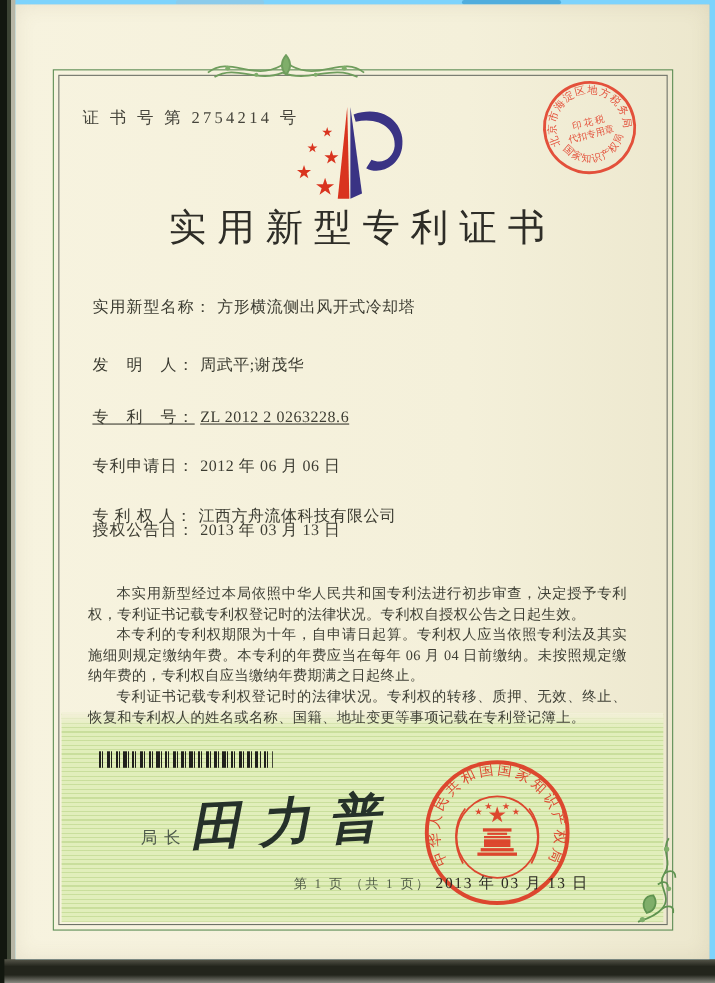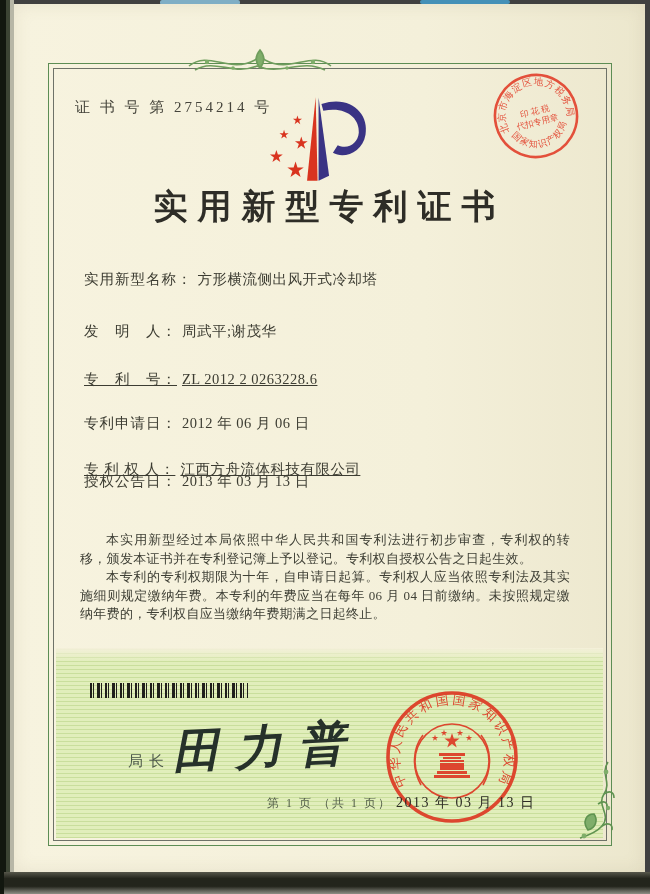--- a/index.html
+++ b/index.html
@@ -1,17 +1,17 @@
 <!DOCTYPE html>
 <html><head>
 <meta charset="utf-8">
 <style>
   html,body{margin:0;padding:0;}
   body{width:650px;height:894px;background:#f2f2ec;font-family:"Liberation Serif","DejaVu Serif",serif;}
-  .scene{position:relative;width:650px;height:894px;overflow:hidden;background:#404040;}
+  .scene{position:relative;width:650px;height:894px;overflow:hidden;background:#7dd3fc;}
   
   .edge-left{position:absolute;left:0;top:0;width:14px;height:894px;
     background:linear-gradient(90deg,#12170f 0 6px,#3c4434 6px 10px,#b7b6a6 10px 14px);}
   .edge-bottom{position:absolute;left:4px;top:872px;width:646px;height:22px;
     background:linear-gradient(180deg,#56564a 0,#23251c 30%,#23251c 65%,#8e8e85 100%);}
   .artifact{position:absolute;border-radius:2px;}
   .a1{left:160px;top:0;width:80px;height:5px;background:#8fc9e6;opacity:.8;}
   .a2{left:420px;top:0;width:90px;height:4px;background:#45a4d4;opacity:.8;}
   .a3{left:628px;top:6px;width:14px;height:6px;background:#7db9dd;opacity:.7;}
   
@@ -25,23 +25,23 @@
   
   .band{position:absolute;left:42px;top:644px;width:547px;height:190px;z-index:1;
     background-color:#e1eebb;
     background-image:repeating-linear-gradient(0deg,rgba(146,186,84,.30) 0 1px,rgba(255,255,255,0) 1px 4px);
   }
   .band::before{content:"";position:absolute;left:0;top:0;right:0;height:14px;
     background:linear-gradient(180deg,#f4f0da 0,rgba(244,240,218,0) 100%);}
   
   .cert-no{position:absolute;left:61px;top:94px;font-size:15px;letter-spacing:3px;color:#45443b;z-index:2;}
   .title{position:absolute;left:0;top:180px;width:631px;text-align:center;
-    font-size:34px;font-weight:700;letter-spacing:10px;color:#2e2d27;z-index:2;}
+    font-size:34px;font-weight:400;letter-spacing:10px;color:#2e2d27;z-index:2;}
   .field{position:absolute;left:70px;font-size:14.5px;color:#3c3c32;letter-spacing:.5px;z-index:2;white-space:nowrap;}
-  .f0{top:266px;} .f1{top:318px;} .f2{top:366px;text-decoration:underline;} .f3{top:410px;} .f4{top:456px;text-decoration:underline;} .f5{top:468px;text-align:center;}
+  .f0{top:266px;} .f1{top:318px;} .f2{top:366px;text-decoration:underline;} .f3{top:410px;} .f4{top:456px;} .f5{top:468px;text-align:center;}
   .field .lab{letter-spacing:1px;}
   .field .val{margin-left:5px;}
   .paras{position:absolute;left:66px;top:527px;width:490px;z-index:2;
     font-size:13px;line-height:18.6px;color:#3e3f35;text-align:justify;letter-spacing:.3px;}
   .paras p{margin:0;text-indent:2em;}
   
   .barcode{position:absolute;left:76px;top:679px;width:158px;height:15px;z-index:2;
     background:repeating-linear-gradient(90deg,#20201c 0 2px,rgba(0,0,0,0) 2px 3px,#20201c 3px 4px,rgba(0,0,0,0) 4px 7px,#20201c 7px 10px,rgba(0,0,0,0) 10px 11px,#20201c 11px 12px,rgba(0,0,0,0) 12px 15px);}
   
   .sig-title{position:absolute;left:114px;top:748px;font-size:15px;letter-spacing:6px;color:#4d594b;z-index:2;text-align:center;}
@@ -136,22 +136,23 @@
       <span class="lab">专利申请日：</span><span class="val">2012 年 06 月 06 日</span>
     </div>
     <div class="field f4">
       <span class="lab">专 利 权 人：</span><span class="val">江西方舟流体科技有限公司</span>
     </div>
     <div class="field f5">
       <span class="lab">授权公告日：</span><span class="val">2013 年 03 月 13 日</span>
     </div>
 
     <div class="paras">
-      <p>本实用新型经过本局依照中华人民共和国专利法进行初步审查，专利权的转移，颁发本证书并在专利登记簿上予以登记。专利权自授权公告之日起生效。</p>
+      <p>本实用新型经过本局依照中华人民共和国专利法进行初步审查，决定授予专利权，专利证书记载专利权登记时的法律状况。专利权自授权公告之日起生效。</p>
       <p>本专利的专利权期限为十年，自申请日起算。专利权人应当依照专利法及其实施细则规定缴纳年费。本专利的年费应当在每年 06 月 04 日前缴纳。未按照规定缴纳年费的，专利权自应当缴纳年费期满之日起终止。</p>
+      <p>专利证书记载专利权登记时的法律状况。专利权的转移、质押、无效、终止、恢复和专利权人的姓名或名称、国籍、地址变更等事项记载在专利登记簿上。</p>
     </div>
 
     <div class="band"></div>
 
     <div class="barcode"></div>
 
     <div class="sig-title">局长</div>
     <div class="sig-name">田力普</div>
 
     <svg class="seal" viewBox="0 0 140 140">

